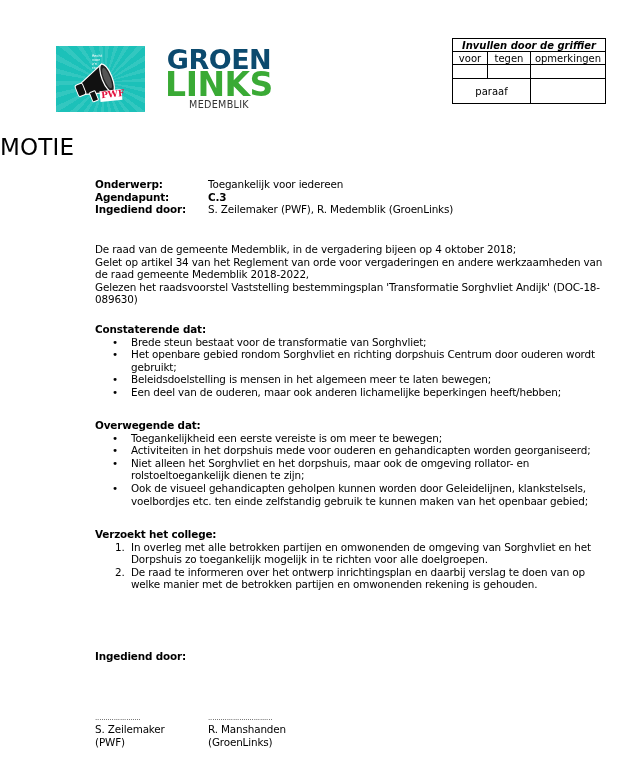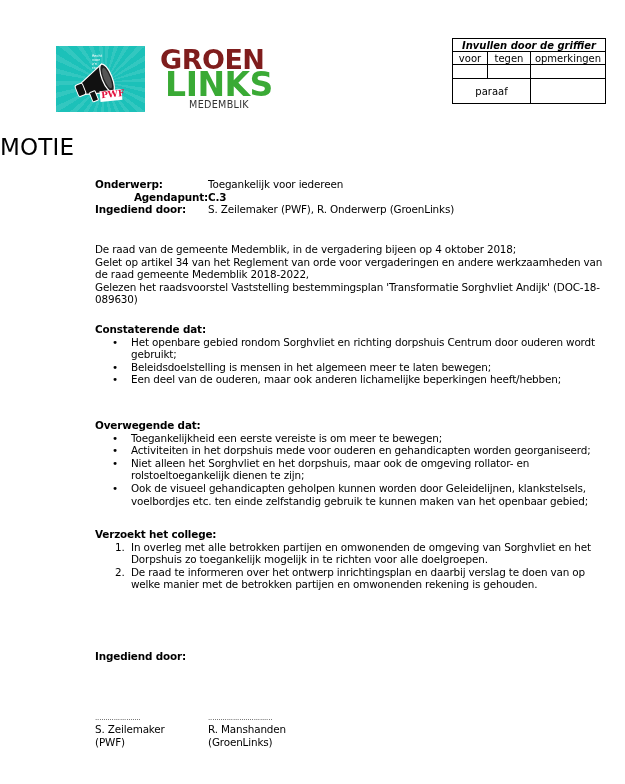--- a/index.html
+++ b/index.html
@@ -11,22 +11,22 @@
 
   
   #pwf-logo { left:56px; top:46px; width:89px; height:66px; background:#1cc1b9; overflow:hidden; }
   #pwf-logo .rays { position:absolute; inset:0;
      background: repeating-conic-gradient(from 0deg at 55% 55%, rgba(255,255,255,0.10) 0deg 6deg, rgba(0,0,0,0) 6deg 14deg); }
   #pwf-logo .tag { position:absolute; left:36px; top:8px; font-size:3.6px; line-height:4px; color:#fff; }
   #pwf-logo svg { position:absolute; left:0; top:0; }
 
   
   #gl-logo { left:160px; top:46px; width:118px; height:70px; }
-  .gl-groen { position:absolute; left:0; top:0; width:118px; text-align:left; font-family:"DejaVu Sans", sans-serif;
-      font-weight:bold; font-size:27px; line-height:27px; color:#7f1d1d; letter-spacing:-0.5px; }
+  .gl-groen { position:absolute; left:0; top:0; width:118px; text-align:center; font-family:"DejaVu Sans", sans-serif;
+      font-weight:bold; font-size:27px; line-height:27px; color:#0c4a6e; letter-spacing:-0.5px; }
   .gl-links { position:absolute; left:0; top:25px; width:118px; text-align:center; font-family:"DejaVu Sans", sans-serif;
       font-weight:bold; font-size:33px; line-height:27px; color:#3aaa35; letter-spacing:-0.5px; }
   .gl-med { position:absolute; left:0; top:54px; width:118px; text-align:center; font-weight:normal;
       font-size:9.6px; line-height:10px; color:#333; letter-spacing:0.3px; }
 
   
   #griffier { left:452px; top:38px; border-collapse:collapse; font-size:10px; }
   #griffier td { border:1px solid #000; padding:0 3px; height:12px; text-align:center; white-space:nowrap; }
   #griffier .hdr { font-style:italic; font-weight:bold; }
 
@@ -86,39 +86,40 @@
 </tbody>
   </table>
 
 <div id="title" class="abs">MOTIE</div>
 
 <div class="abs txt" style="left:55px;top:178px;width:520px;">
   <div style="display:flex;">
     <span class="b" style="width:113px;">Onderwerp:</span>
     <span>Toegankelijk voor iedereen</span>
   </div>
-  <div style="display:flex;text-align:right;">
+  <div style="display:flex;">
     <span class="b" style="width:113px;">Agendapunt:</span>
     <span class="b">C.3</span>
   </div>
   <div style="display:flex;">
     <span class="b" style="width:113px;">Ingediend door:</span>
-    <span>S. Zeilemaker (PWF), R. Onderwerp (GroenLinks)</span>
+    <span>S. Zeilemaker (PWF), R. Medemblik (GroenLinks)</span>
   </div>
 </div>
 
 <div class="abs txt" style="left:55px;top:243px;width:515px;">
   <div>De raad van de gemeente Medemblik, in de vergadering bijeen op 4 oktober 2018;</div>
   <div>Gelet op artikel 34 van het Reglement van orde voor vergaderingen en andere werkzaamheden van de raad gemeente Medemblik 2018-2022,</div>
   <div>Gelezen het raadsvoorstel Vaststelling bestemmingsplan 'Transformatie Sorghvliet Andijk' (DOC-18-089630)</div>
 </div>
 
 <div class="abs txt" style="left:55px;top:323px;width:515px;">
   <div class="b">Constaterende dat:</div>
   <ul class="bullets">
+    <li>Brede steun bestaat voor de transformatie van Sorghvliet;</li>
     <li>Het openbare gebied rondom Sorghvliet en richting dorpshuis Centrum door ouderen wordt gebruikt;</li>
     <li>Beleidsdoelstelling is mensen in het algemeen meer te laten bewegen;</li>
     <li>Een deel van de ouderen, maar ook anderen lichamelijke beperkingen heeft/hebben;</li>
   </ul>
 </div>
 
 <div class="abs txt" style="left:55px;top:419px;width:515px;">
   <div class="b">Overwegende dat:</div>
   <ul class="bullets">
     <li>Toegankelijkheid een eerste vereiste is om meer te bewegen;</li>

